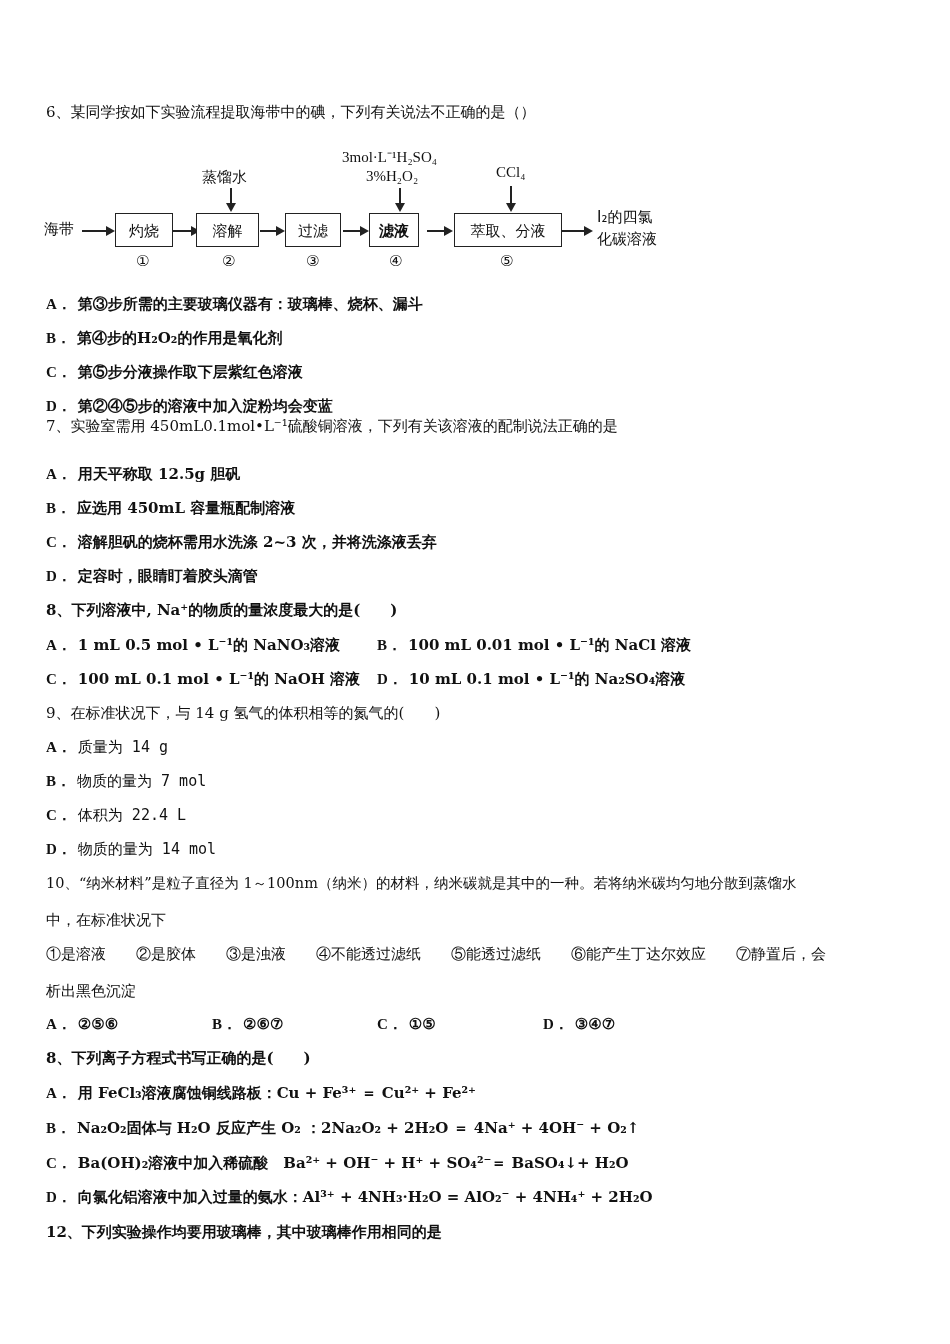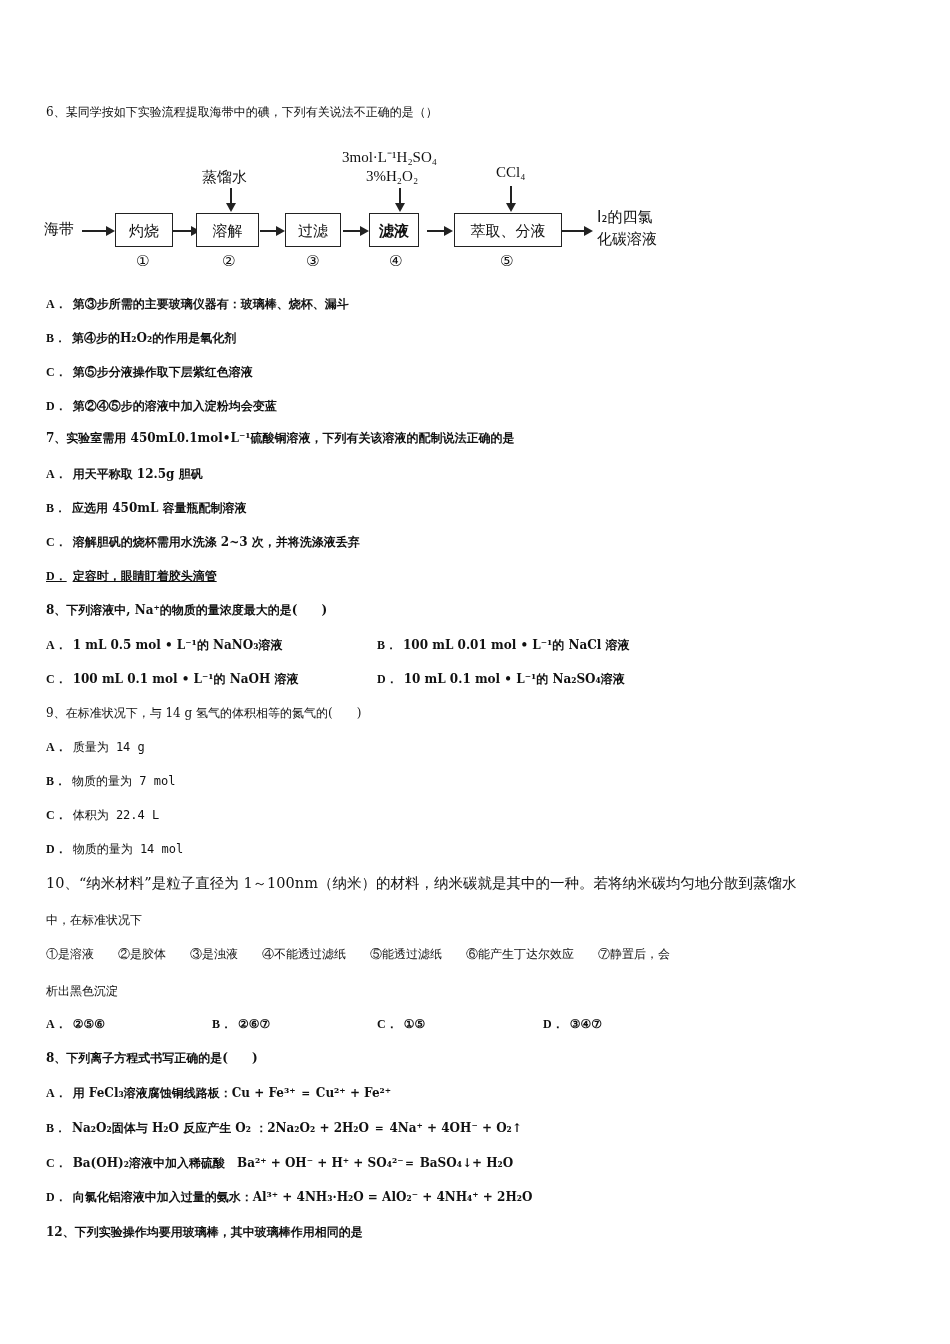--- a/index.html
+++ b/index.html
@@ -1,18 +1,18 @@
 <!DOCTYPE html>
 <html><head>
 <meta charset="utf-8">
 <style>
   html, body { margin: 0; padding: 0; background: #ffffff; }
   body { width: 950px; height: 1344px; position: relative; overflow: hidden;
          font-family: "DejaVu Serif", "Liberation Serif", serif; color: #111; }
-  .line { position: absolute; left: 46px; font-size: 12px; line-height: 20px; white-space: nowrap; }
+  .line { position: absolute; left: 46px; font-size: 15px; line-height: 20px; white-space: nowrap; }
   .q-title { font-weight: normal; }
   .opt { font-weight: bold; }
   .opt .letter { font-family: "Liberation Serif", serif; font-weight: bold; margin-right: 6px; }
   .mono { font-family: "DejaVu Sans Mono", monospace; font-weight: normal; }
 
   
   .flow { position: absolute; left: 44px; top: 140px; width: 640px; height: 135px; }
   .flow .box { position: absolute; border: 1.5px solid #222; background: #fff;
                font-family: "DejaVu Sans", sans-serif; font-size: 15px; text-align: center;
                height: 34px; line-height: 34px; top: 73px; box-sizing: border-box; }
@@ -73,25 +73,25 @@
 
   <span class="label" style="left:553px; top:68px;">I₂的四氯</span>
   <span class="label" style="left:553px; top:90px;">化碳溶液</span>
 </div>
 
 <div class="line opt" style="top:294px;"><span class="letter">A．</span><span>第③步所需的主要玻璃仪器有：玻璃棒、烧杯、漏斗</span></div>
 <div class="line opt" style="top:328px;"><span class="letter">B．</span><span>第④步的H₂O₂的作用是氧化剂</span></div>
 <div class="line opt" style="top:362px;"><span class="letter">C．</span><span>第⑤步分液操作取下层紫红色溶液</span></div>
 <div class="line opt" style="top:396px;"><span class="letter">D．</span><span>第②④⑤步的溶液中加入淀粉均会变蓝</span></div>
 
-<div class="line q-title" style="top:428px; font-weight:bold;">7、实验室需用 450mL0.1mol•L⁻¹硫酸铜溶液，下列有关该溶液的配制说法正确的是</div>
+<div class="line q-title" style="top:416px; font-weight:normal;">7、实验室需用 450mL0.1mol•L⁻¹硫酸铜溶液，下列有关该溶液的配制说法正确的是</div>
 <div class="line opt" style="top:464px;"><span class="letter">A．</span><span>用天平称取 12.5g 胆矾</span></div>
 <div class="line opt" style="top:498px;"><span class="letter">B．</span><span>应选用 450mL 容量瓶配制溶液</span></div>
 <div class="line opt" style="top:532px;"><span class="letter">C．</span><span>溶解胆矾的烧杯需用水洗涤 2~3 次，并将洗涤液丢弃</span></div>
-<div class="line opt" style="top:566px;text-decoration:underline;"><span class="letter">D．</span><span>定容时，眼睛盯着胶头滴管</span></div>
+<div class="line opt" style="top:566px;"><span class="letter">D．</span><span>定容时，眼睛盯着胶头滴管</span></div>
 
 <div class="line q-title" style="top:600px; font-weight:bold;">8、下列溶液中, Na⁺的物质的量浓度最大的是(　　)</div>
 <div class="line opt" style="top:635px;"><span class="letter">A．</span><span>1  mL  0.5  mol • L⁻¹的 NaNO₃溶液</span></div>
 <div class="line opt" style="top:635px; left:377px;"><span class="letter">B．</span><span>100  mL  0.01  mol • L⁻¹的 NaCl 溶液</span></div>
 <div class="line opt" style="top:669px;"><span class="letter">C．</span><span>100  mL  0.1  mol • L⁻¹的 NaOH 溶液</span></div>
 <div class="line opt" style="top:669px; left:377px;"><span class="letter">D．</span><span>10  mL  0.1  mol • L⁻¹的 Na₂SO₄溶液</span></div>
 
 <div class="line q-title" style="top:703px;">9、在标准状况下，与 14  g 氢气的体积相等的氮气的(　　)</div>
 <div class="line opt" style="top:737px;"><span class="letter">A．</span><span class="mono">质量为 14  g</span></div>
 <div class="line opt" style="top:771px;"><span class="letter">B．</span><span class="mono">物质的量为 7  mol</span></div>

